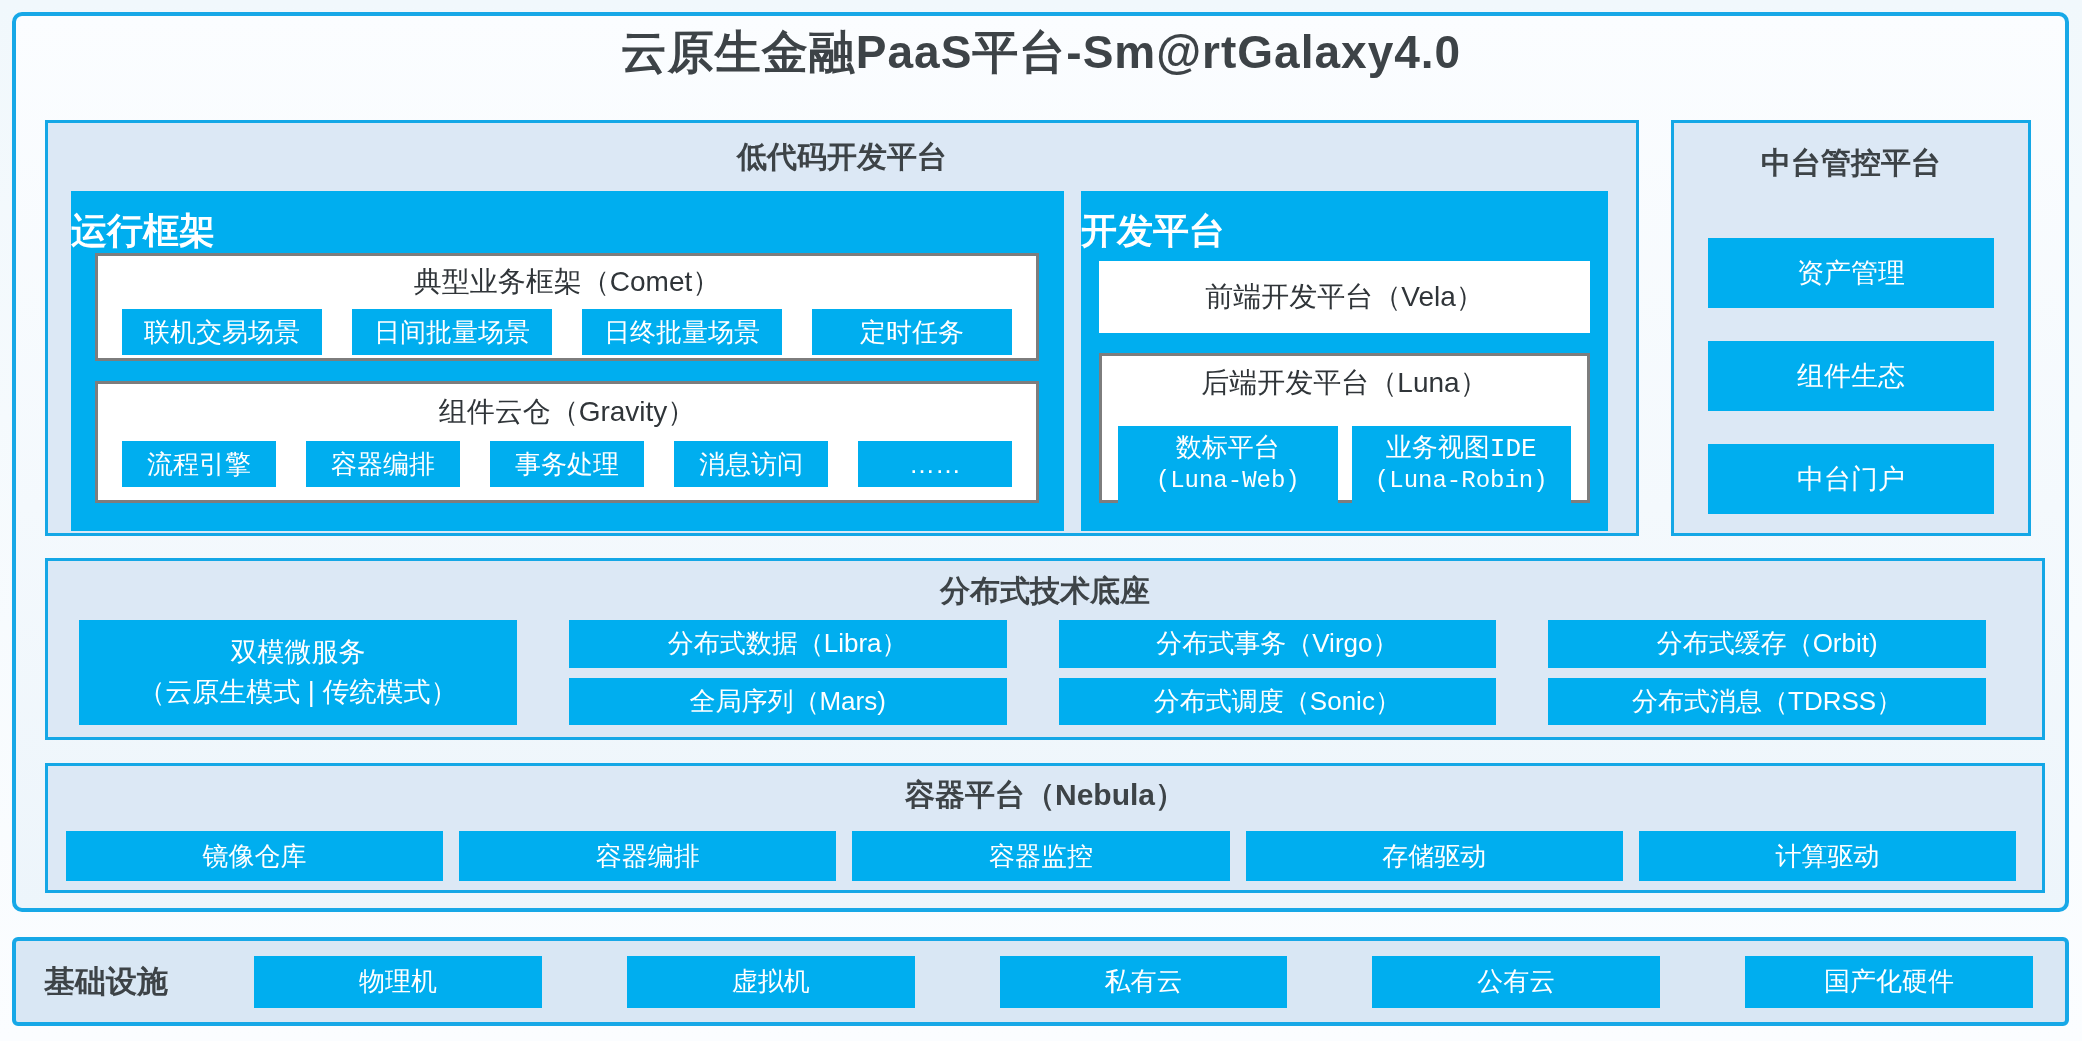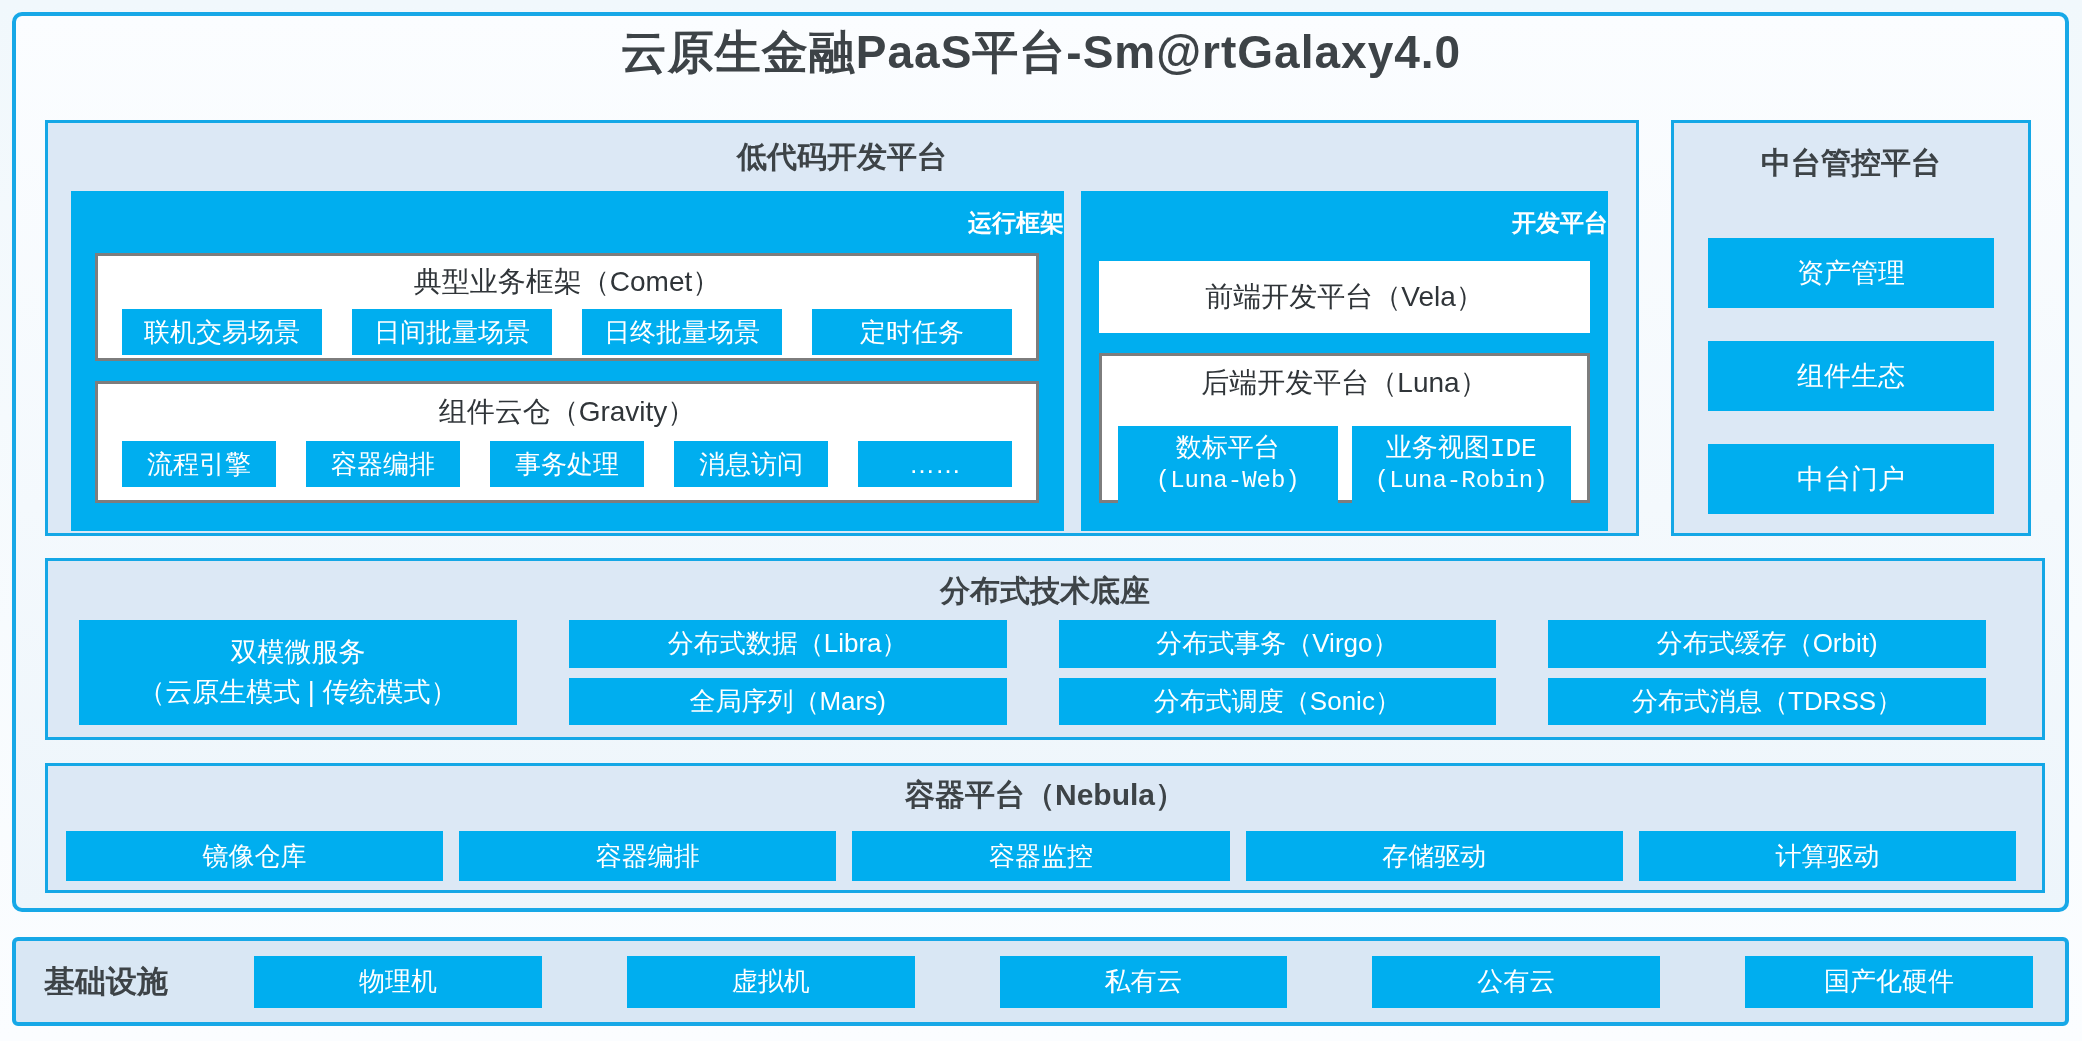--- a/index.html
+++ b/index.html
@@ -40,21 +40,21 @@
   }
   .mid-buttons .btn { height:70px; font-size:27px; }
 
   
   .sub-panel {
     position:absolute; background:#00aeef; top:68px; height:340px;
   }
   .sub-runtime { left:23px; width:993px; }
   .sub-dev { left:1033px; width:527px; }
   .sub-title {
-    text-align:right; font-size:24px; font-weight:700; color:#ffffff; margin-top:16px;
+    text-align:left; font-size:36px; font-weight:700; color:#ffffff; margin-top:16px;
   }
 
   
   .white-box { position:absolute; background:#ffffff; }
   .grey-border { border:3px solid #7d7d7d; }
   .white-box-title {
     text-align:center; font-size:28px; color:#303539; font-weight:500;
   }
 
   .box-comet { left:24px; top:62px; width:944px; height:108px; padding-top:8px; }

